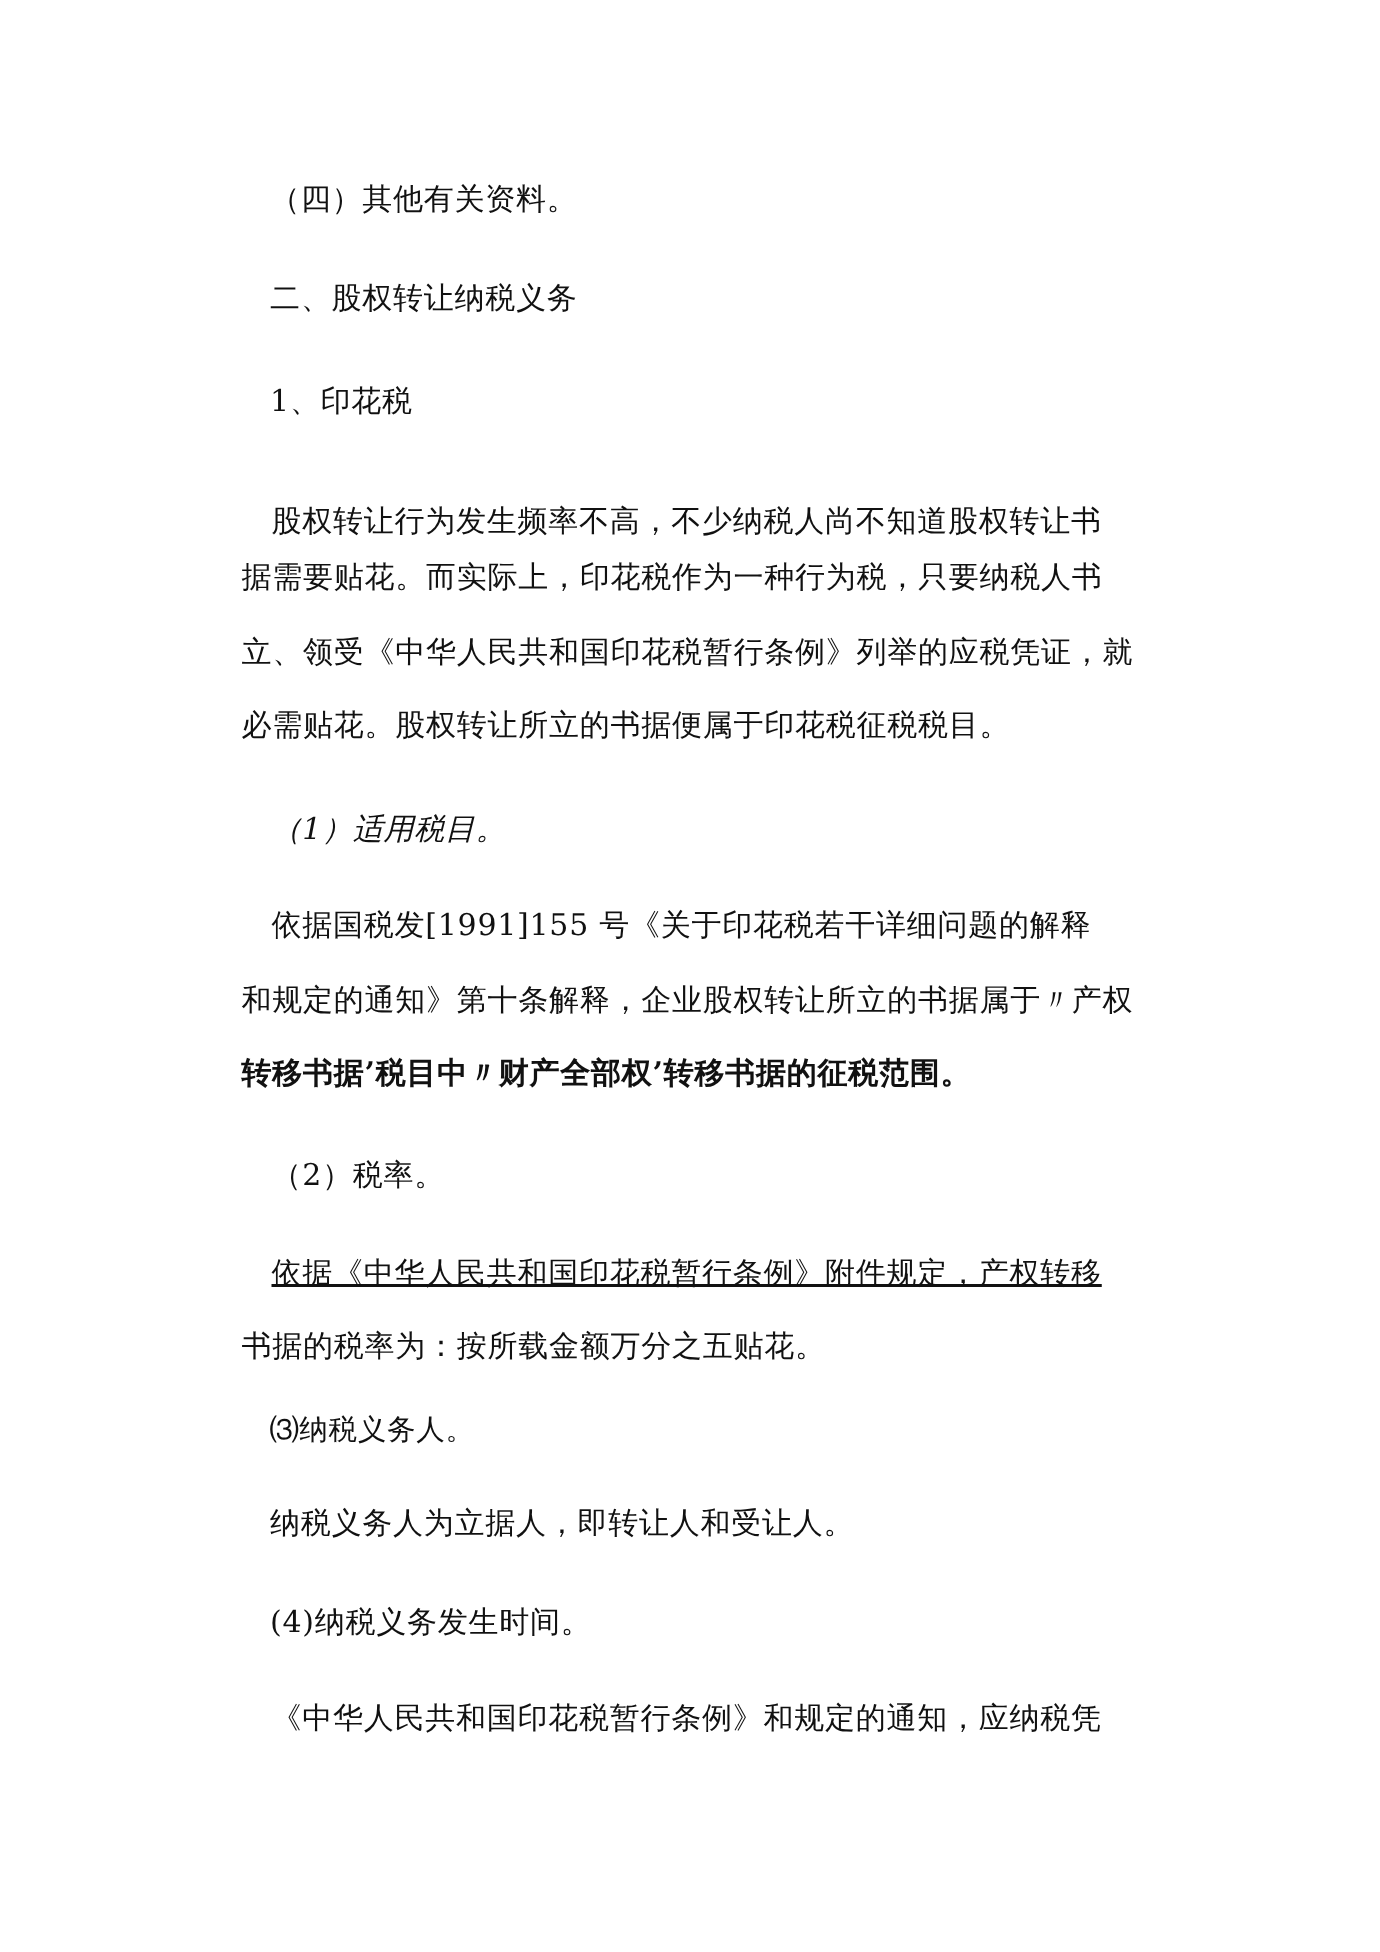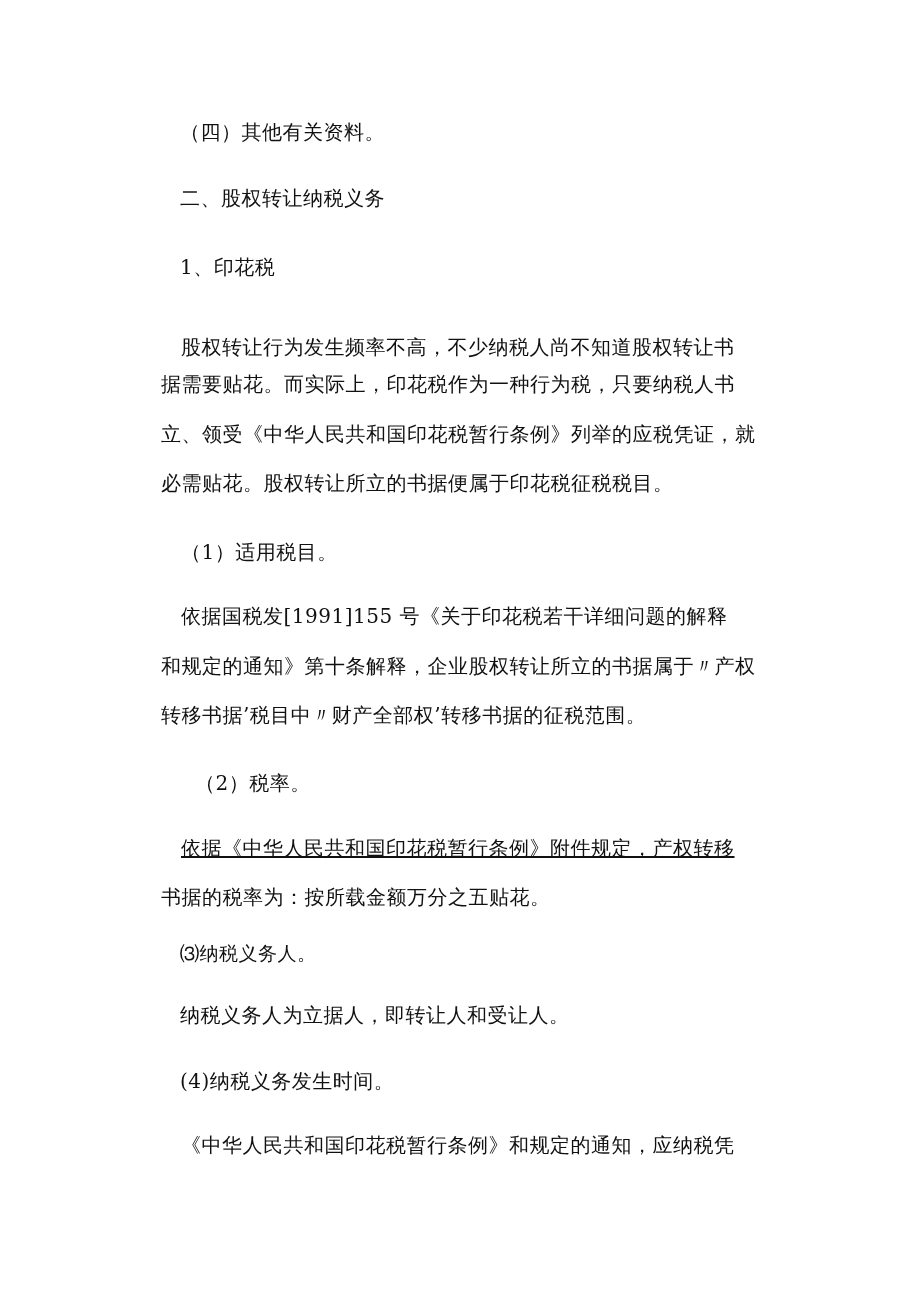--- a/index.html
+++ b/index.html
@@ -24,29 +24,29 @@
   <div class="line" style="left:180px;top:186px;">二、股权转让纳税义务</div>
   <div class="line" style="left:180px;top:255px;">1、印花税</div>
 
   <div>
     <div class="line" style="left:181px;top:322px;margin-top:13px;">股权转让行为发生频率不高，不少纳税人尚不知道股权转让书</div>
     <div class="line" style="left:161px;top:372px;">据需要贴花。而实际上，印花税作为一种行为税，只要纳税人书</div>
     <div class="line" style="left:161px;top:422px;">立、领受《中华人民共和国印花税暂行条例》列举的应税凭证，就</div>
     <div class="line" style="left:161px;top:471px;">必需贴花。股权转让所立的书据便属于印花税征税税目。</div>
   </div>
 
-  <div class="line" style="left:181px;top:540px;">（1）适用税目。</div>
+  <div class="line" style="left:181px;top:540px;font-style:italic;">（1）适用税目。</div>
 
   <div>
     <div class="line" style="left:181px;top:604px;">依据国税发[1991]155 号《关于印花税若干详细问题的解释</div>
     <div class="line" style="left:161px;top:654px;">和规定的通知》第十条解释，企业股权转让所立的书据属于〃产权</div>
-    <div class="line" style="left:161px;top:703px;">转移书据’税目中〃财产全部权’转移书据的征税范围。</div>
+    <div class="line" style="left:161px;top:703px;font-weight:bold;">转移书据’税目中〃财产全部权’转移书据的征税范围。</div>
   </div>
 
-  <div class="line" style="left:195px;top:771px;">（2）税率。</div>
+  <div class="line" style="left:181px;top:771px;">（2）税率。</div>
 
   <div>
     <div class="line" style="left:181px;top:836px;text-decoration:underline;">依据《中华人民共和国印花税暂行条例》附件规定，产权转移</div>
     <div class="line" style="left:161px;top:885px;">书据的税率为：按所载金额万分之五贴花。</div>
   </div>
 
   <div class="line" style="left:180px;top:941px;font-size:19px;">⑶纳税义务人。</div>
   <div class="line" style="left:180px;top:1003px;">纳税义务人为立据人，即转让人和受让人。</div>
 
   <div class="line" style="left:180px;top:1069px;">(4)纳税义务发生时间。</div>

